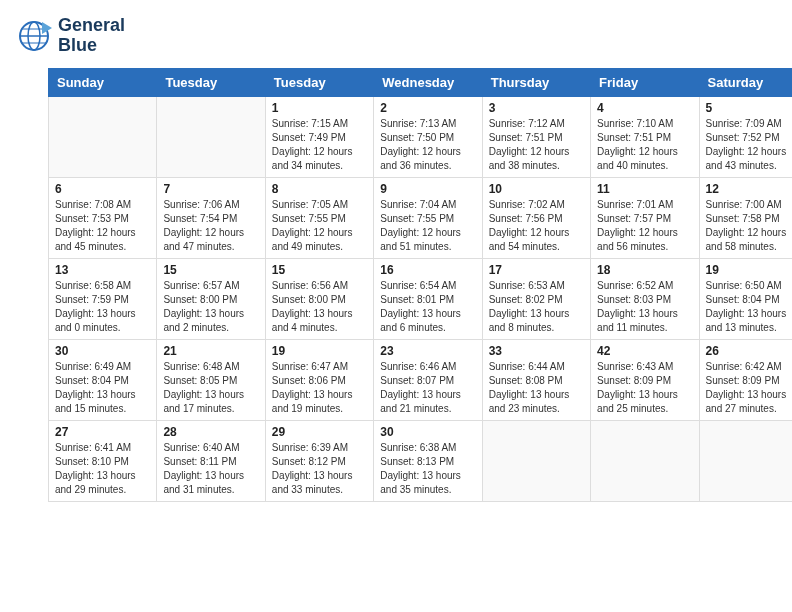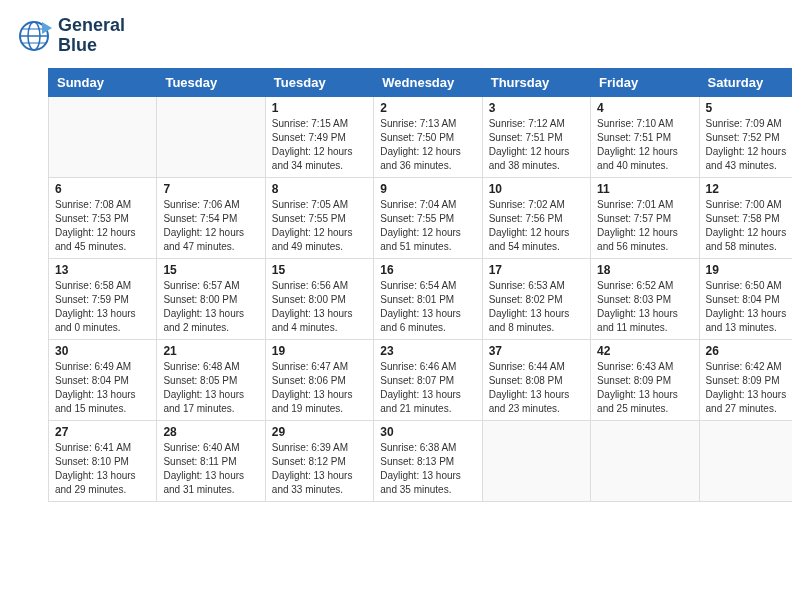--- a/index.html
+++ b/index.html
@@ -216,21 +216,21 @@
         </td>
         <td>
           <span class="day-number">19</span>
           <div class="day-info">Sunrise: 6:47 AM<br>Sunset: 8:06 PM<br>Daylight: 13 hours and 19 minutes.</div>
         </td>
         <td>
           <span class="day-number">23</span>
           <div class="day-info">Sunrise: 6:46 AM<br>Sunset: 8:07 PM<br>Daylight: 13 hours and 21 minutes.</div>
         </td>
         <td>
-          <span class="day-number">37</span>
+          <span class="day-number">33</span>
           <div class="day-info">Sunrise: 6:44 AM<br>Sunset: 8:08 PM<br>Daylight: 13 hours and 23 minutes.</div>
         </td>
         <td>
           <span class="day-number">42</span>
           <div class="day-info">Sunrise: 6:43 AM<br>Sunset: 8:09 PM<br>Daylight: 13 hours and 25 minutes.</div>
         </td>
         <td>
           <span class="day-number">26</span>
           <div class="day-info">Sunrise: 6:42 AM<br>Sunset: 8:09 PM<br>Daylight: 13 hours and 27 minutes.</div>
         </td>

